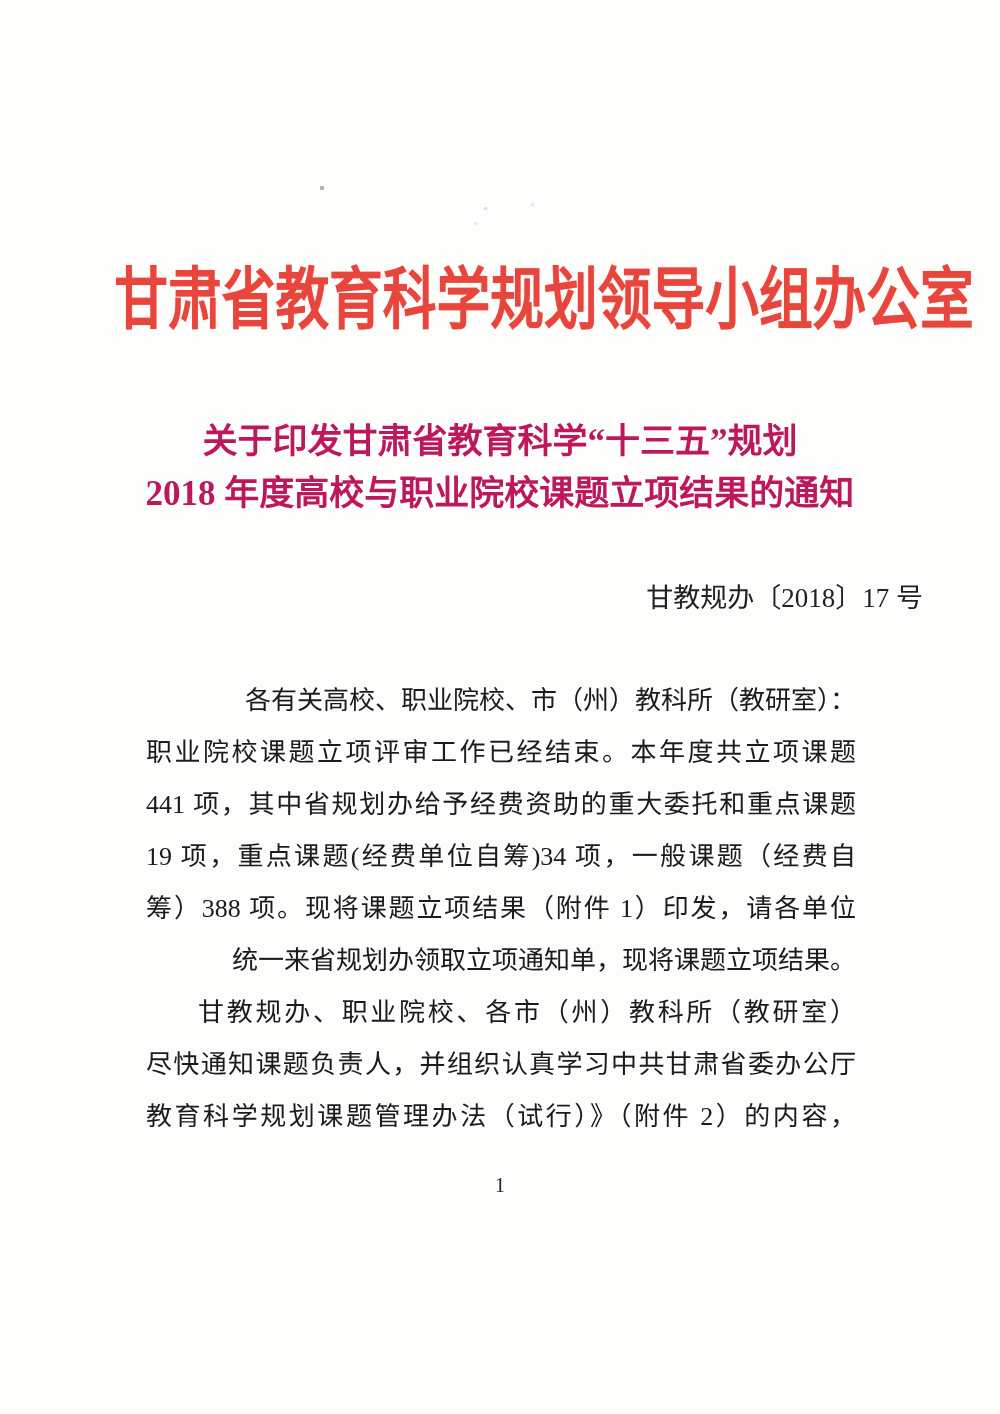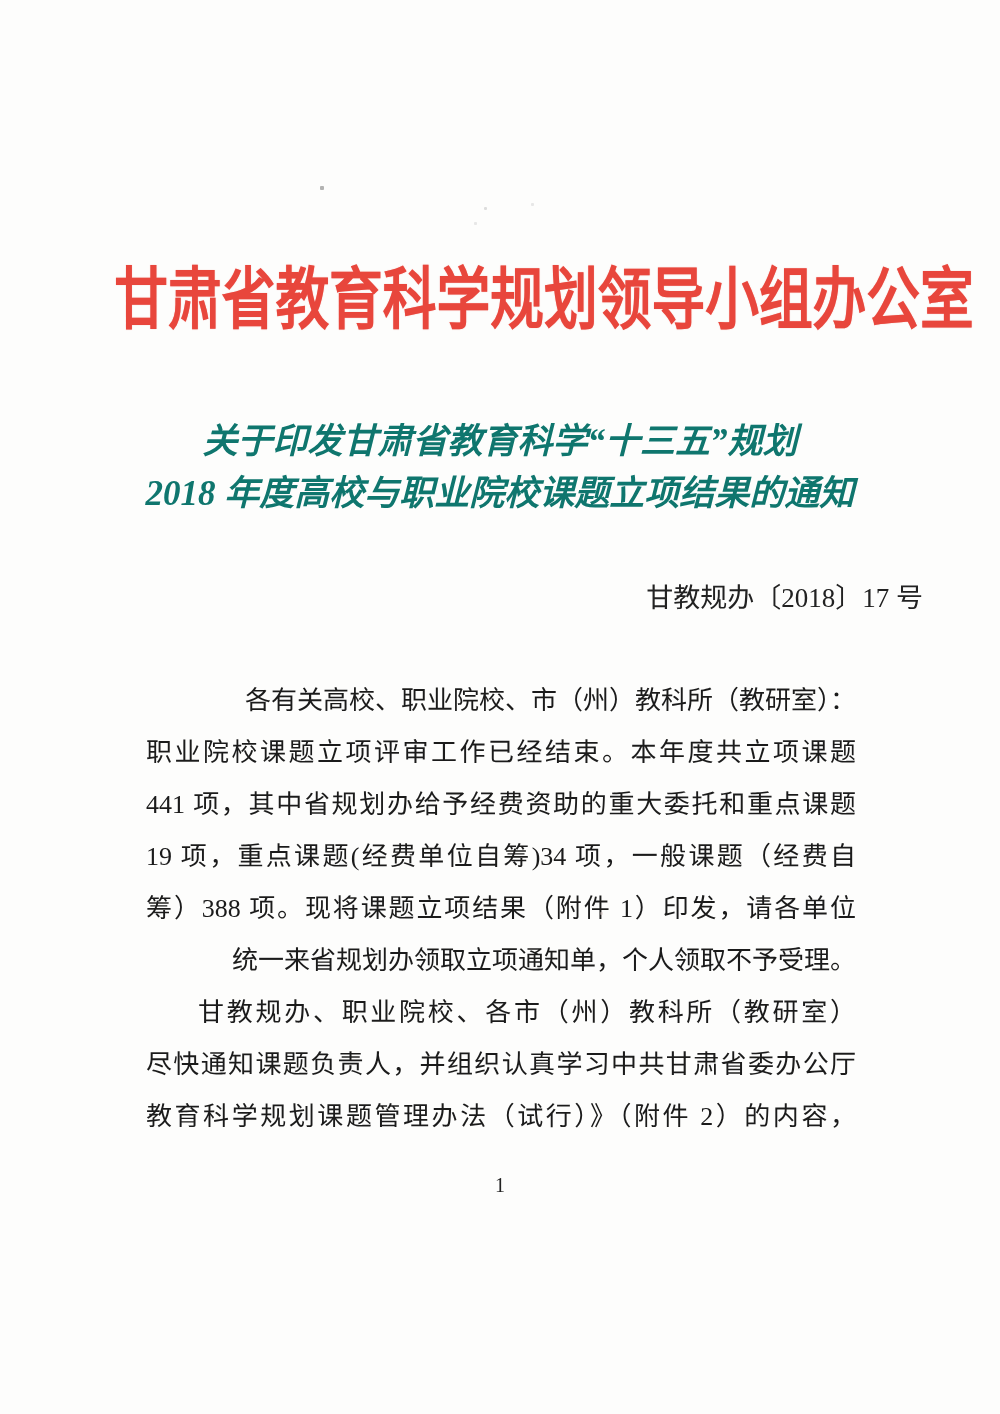--- a/index.html
+++ b/index.html
@@ -34,22 +34,21 @@
     transform-origin: 50% 50%;
     text-shadow: 0 0 1px rgba(232, 70, 60, 0.55);
   }
   
   .doc-title {
     margin-top: 62px;
     text-align: center;
     font-weight: 700;
     font-size: 35px;
     line-height: 52px;
-    color: #0f766e;
-    font-style: italic;
+    color: #be185d;
   }
   
   .doc-number {
     margin-top: 52px;
     padding-right: 77px;
     text-align: right;
     font-size: 27px;
     line-height: 52px;
     color: #222222;
   }
@@ -118,21 +117,21 @@
 
   <div class="doc-number">甘教规办〔2018〕17 号</div>
 
   <div class="doc-body">
     <div class="doc-line">各有关高校、职业院校、市（州）教科所（教研室）：</div>
 
     <div class="doc-line jl">职业院校课题立项评审工作已经结束。本年度共立项课题</div>
     <div class="doc-line jl">441 项，其中省规划办给予经费资助的重大委托和重点课题</div>
     <div class="doc-line jl">19 项，重点课题(经费单位自筹)34 项，一般课题（经费自</div>
     <div class="doc-line jl">筹）388 项。现将课题立项结果（附件 1）印发，请各单位</div>
-    <div class="doc-line">统一来省规划办领取立项通知单，个人领取不予受理。</div>
+    <div class="doc-line">统一来省规划办领取立项通知单，现将课题立项结果。</div>
 
     <div class="doc-line jl indent">甘教规办、职业院校、各市（州）教科所（教研室）</div>
     <div class="doc-line jl">尽快通知课题负责人，并组织认真学习中共甘肃省委办公厅</div>
     <div class="doc-line jl">教育科学规划课题管理办法（试行）》（附件 2）的内容，</div>
   </div>
 
   <div class="page-number">1</div>
 
 </div>
 

